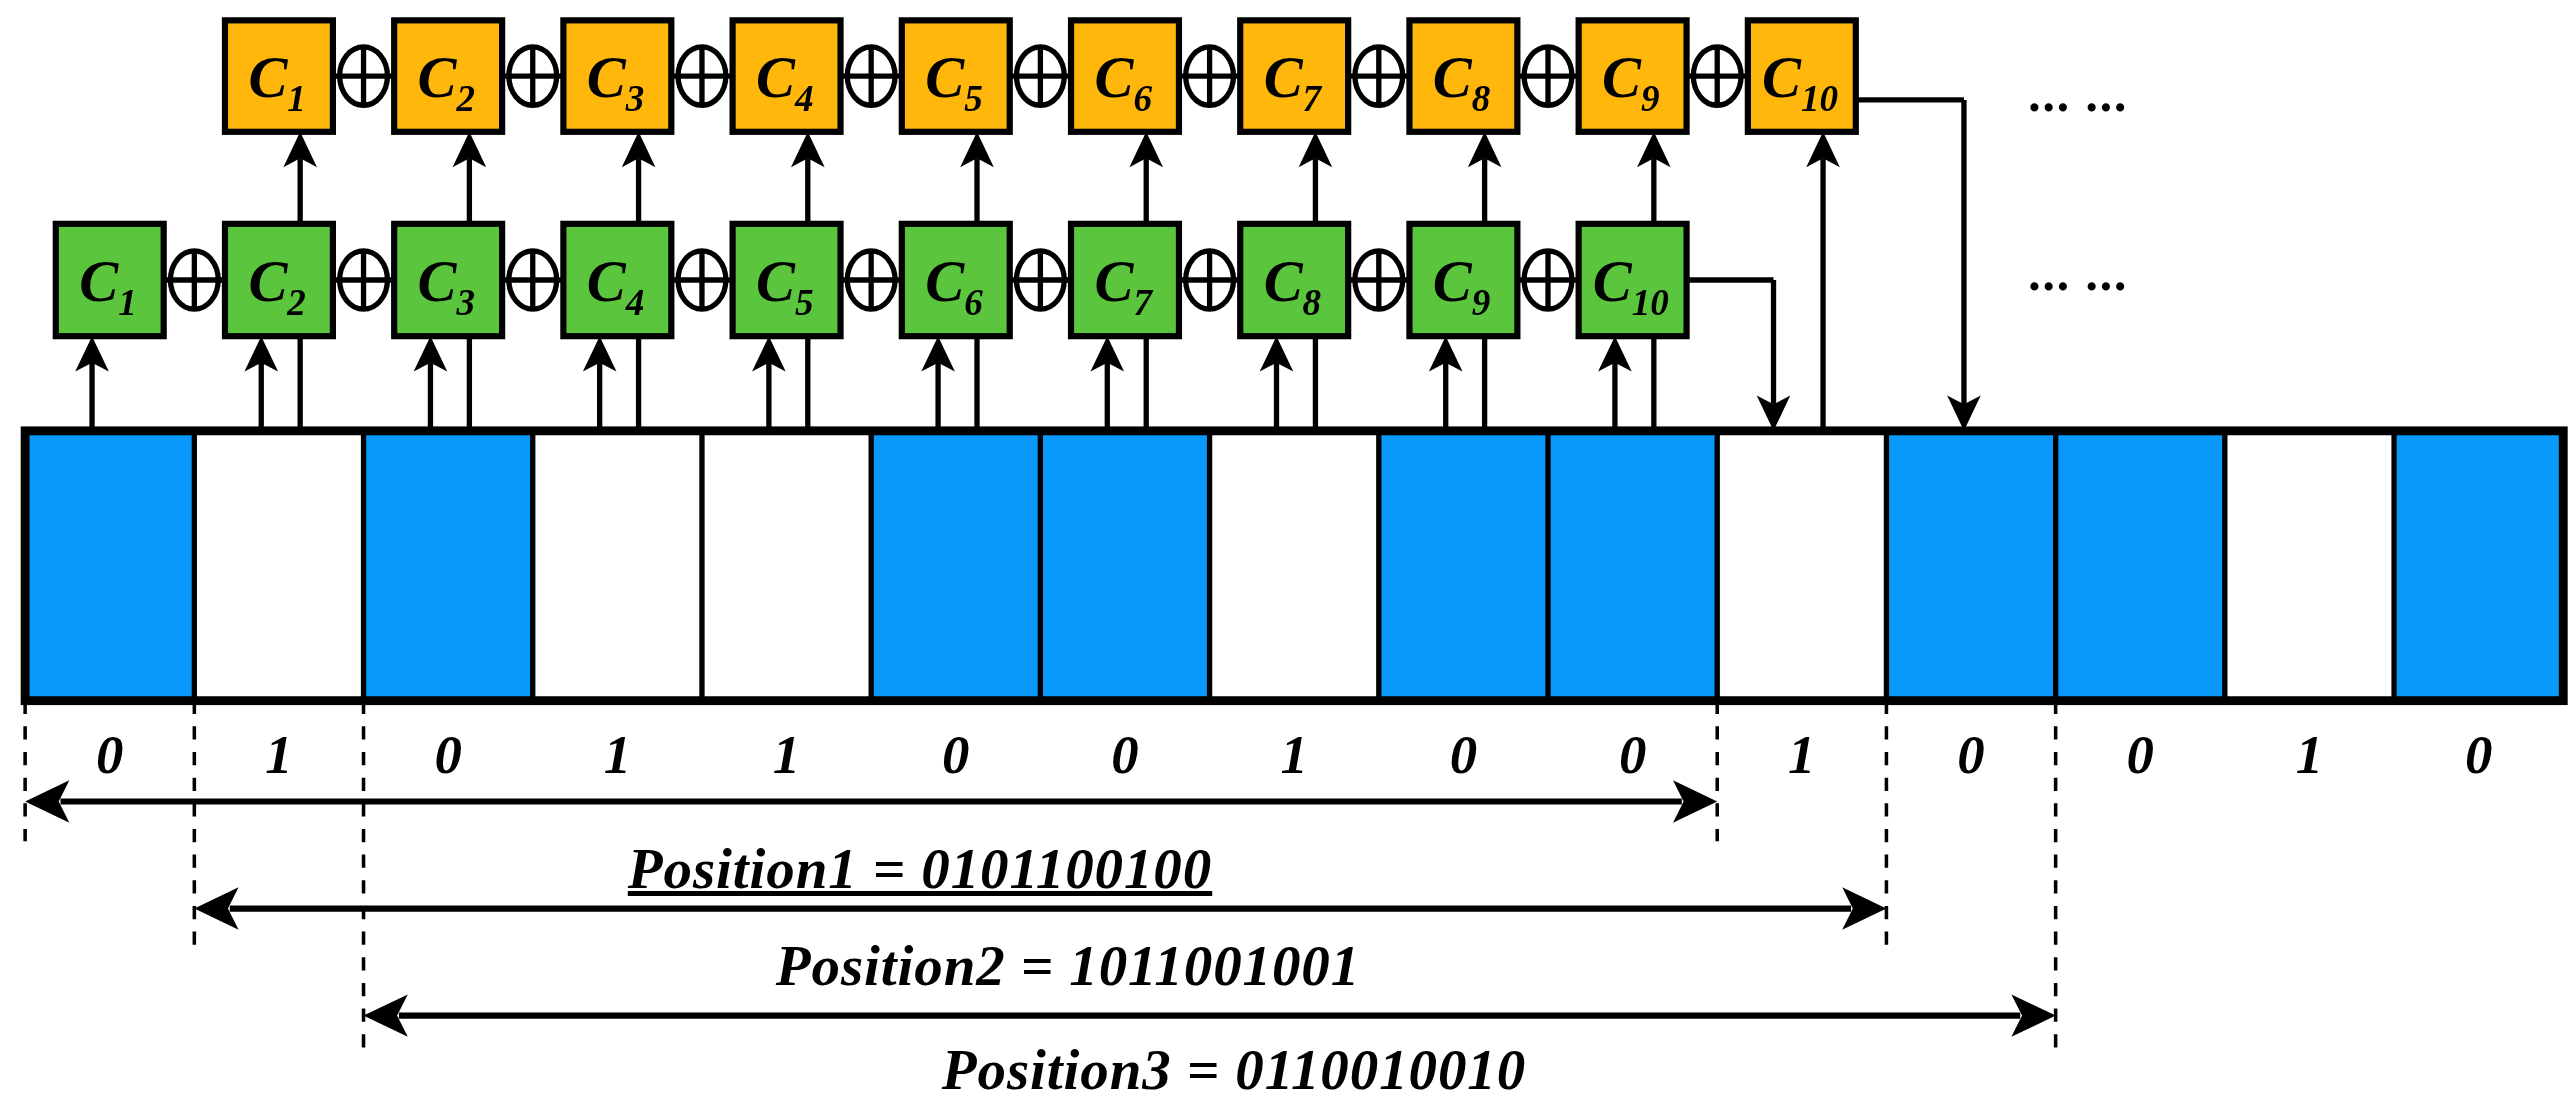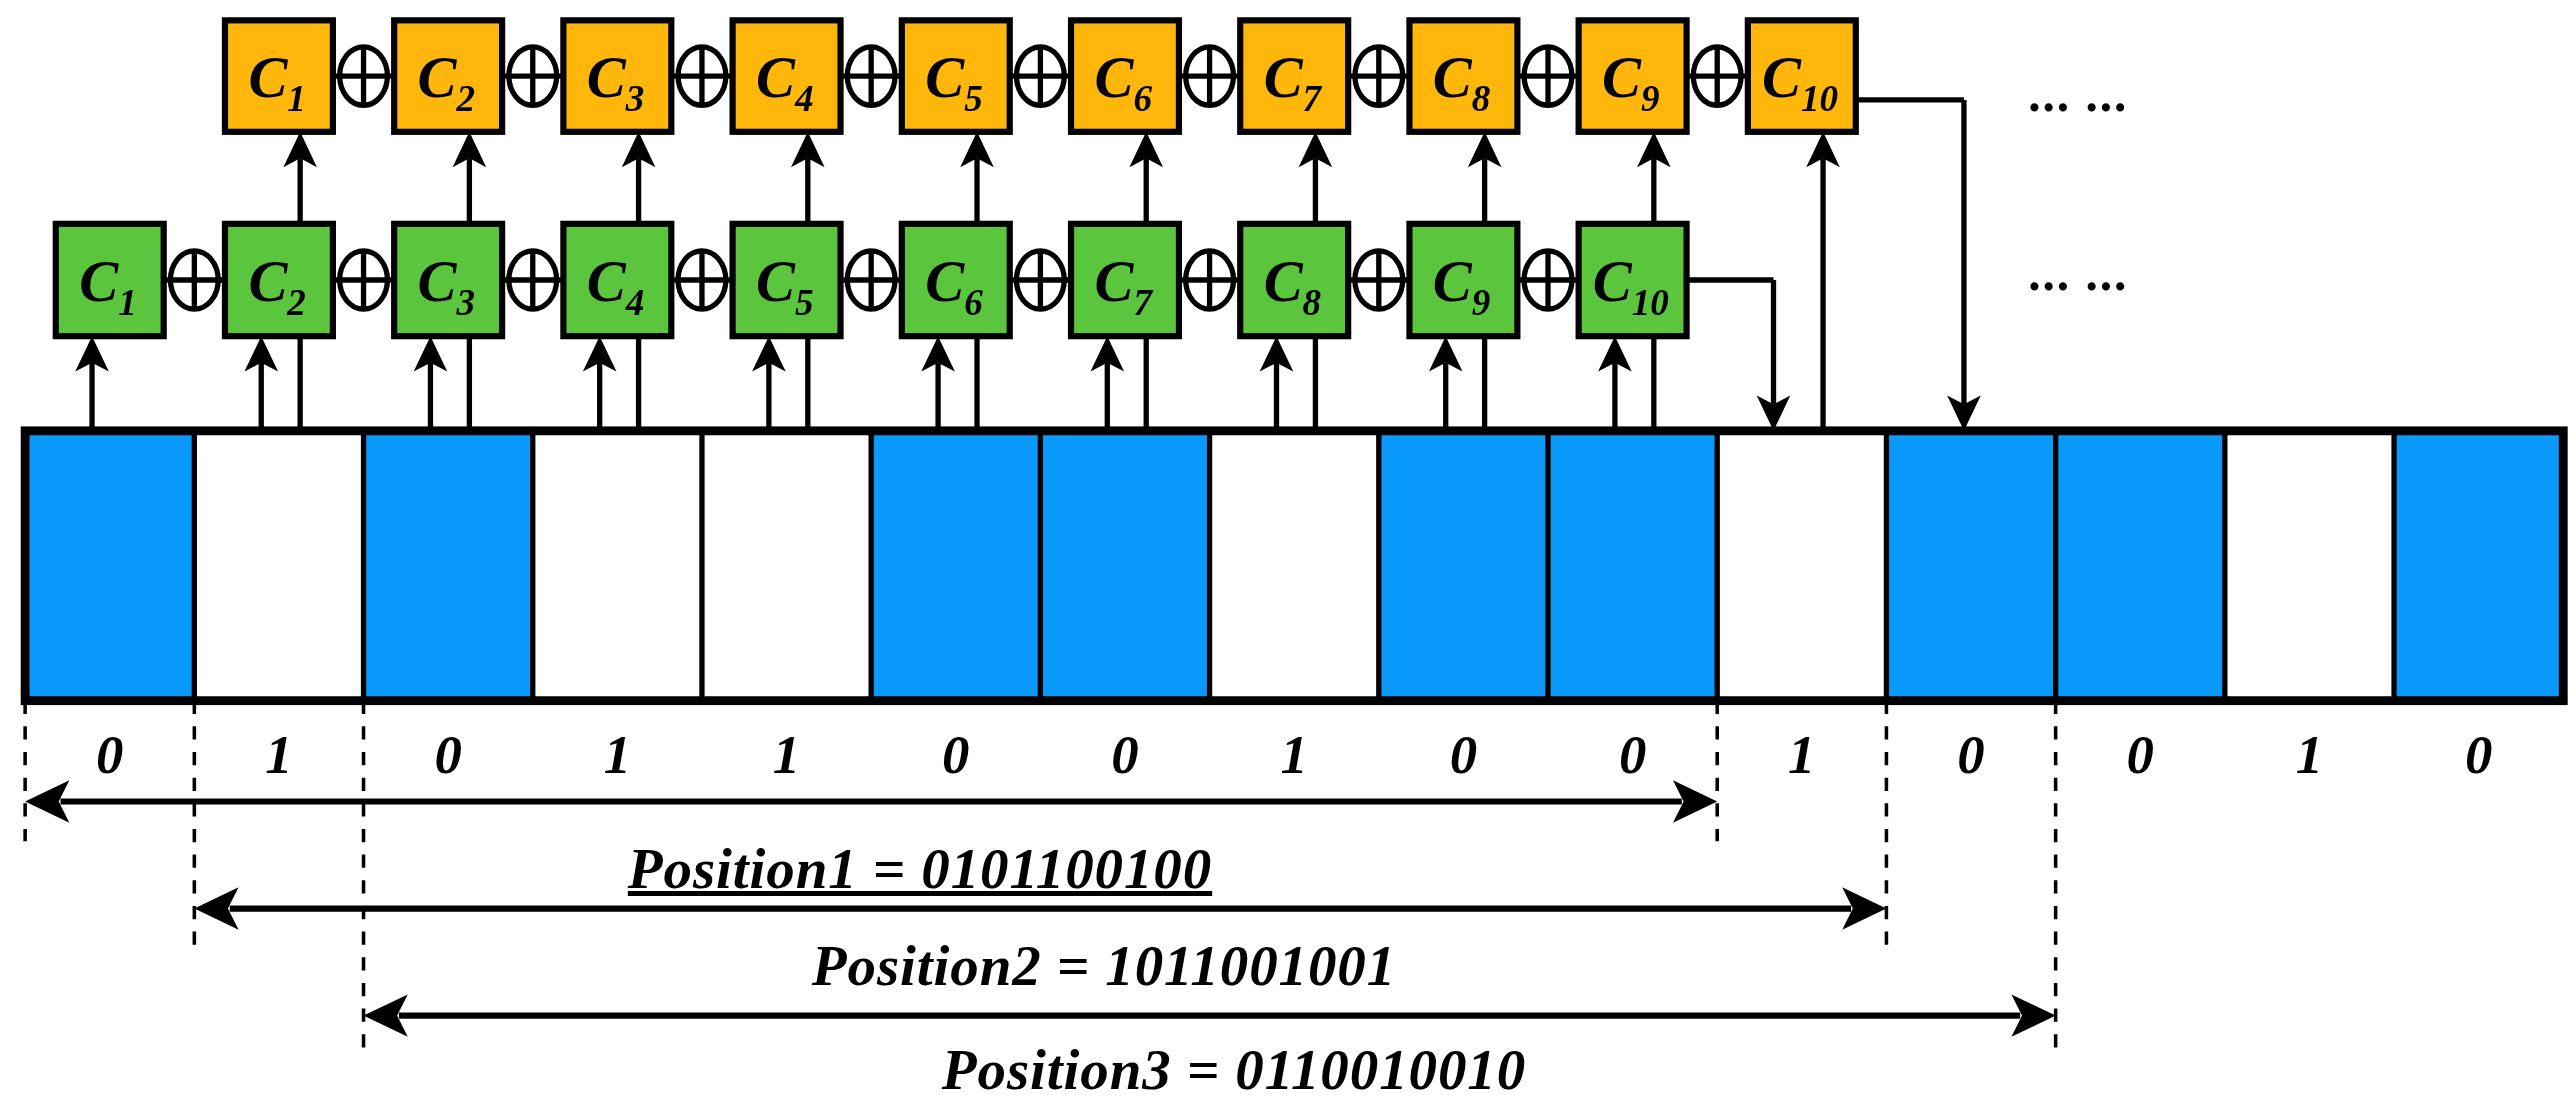--- a/index.html
+++ b/index.html
@@ -30,21 +30,21 @@
     font-family: "Liberation Serif", "DejaVu Serif", serif;
     font-weight: bold;
     font-style: italic;
     font-size: 50px;
     line-height: 1;
     color: #000;
     white-space: nowrap;
     letter-spacing: 1.8px;
   }
   #pos-label-1 { left: 920px; top: 836px; text-decoration: underline; }
-  #pos-label-2 { left: 1068px; top: 933px; margin-left: 36px; }
+  #pos-label-2 { left: 1068px; top: 933px; }
   #pos-label-3 { left: 1234px; top: 1037px; }
   #ellipsis-top    { left: 2080px; top: 69px; }
   #ellipsis-middle { left: 2080px; top: 248px; }
 </style>
 </head>
 <body>
 
 <div class="canvas">
   <svg id="diagram" width="2576" height="1097" viewBox="0 0 2911 1240">
       <rect x="0" y="0" width="2911" height="1240" fill="#FFFFFF"></rect>

